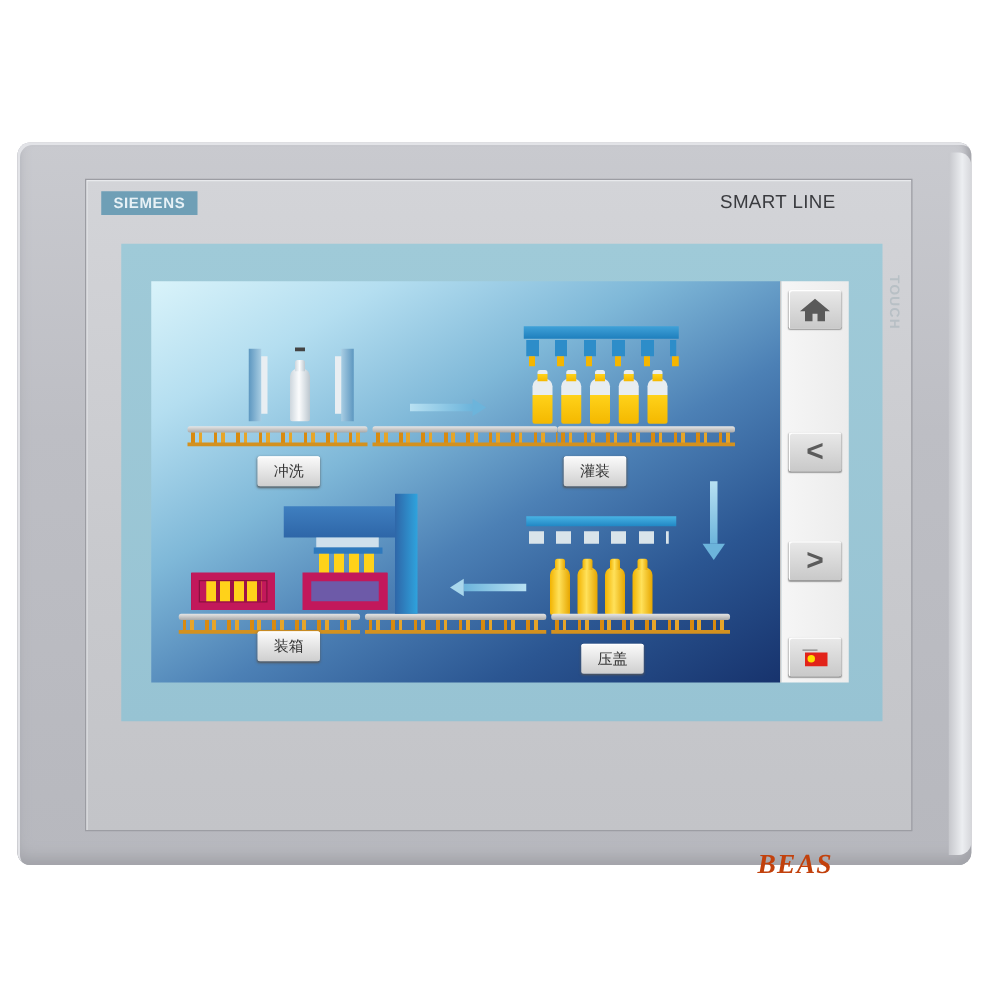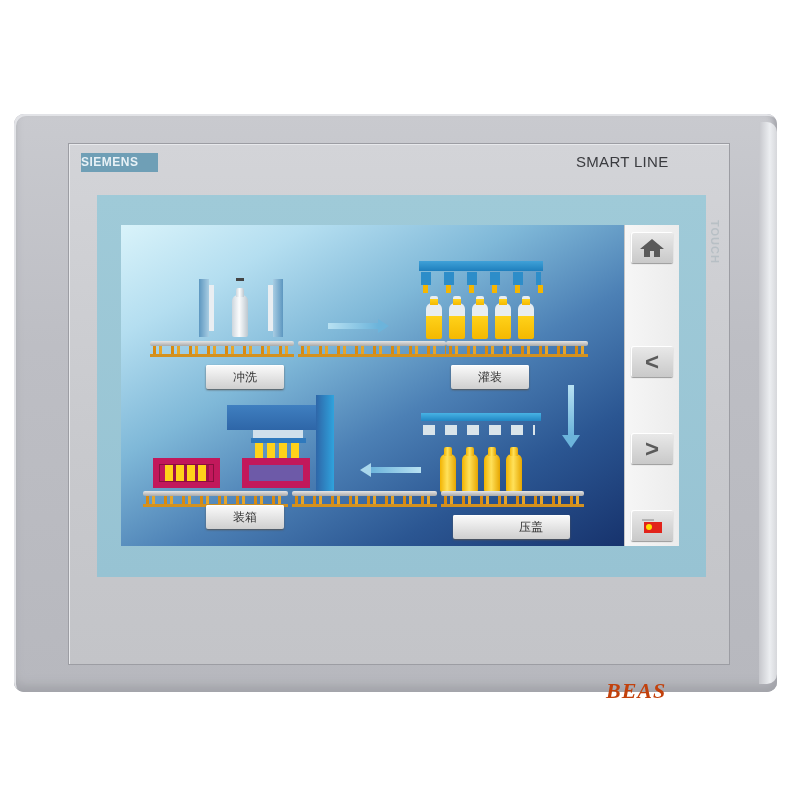--- a/index.html
+++ b/index.html
@@ -9,21 +9,21 @@
     background:linear-gradient(180deg,#c9cacf 0%,#bdbec4 40%,#b7b8be 100%);
     box-shadow: inset 2px 2px 0 #e2e3e7, inset -3px -3px 6px #a3a4aa, inset 0 -8px 10px #a9aab0; }
   .frame-right-edge { position:absolute; right:0; top:8px; width:18px; bottom:8px; border-radius:0 10px 10px 0;
     background:linear-gradient(90deg,#c6c7cc,#eceef1 60%,#d6d7db); }
 
   .bezel { position:absolute; left:68px; top:143px; width:660px; height:520px;
     background:linear-gradient(180deg,#d3d4d8 0%,#c8c9cd 60%,#c3c4c8 100%);
     border:1px solid #9c9da3; box-shadow: inset 1px 1px 0 #e8e9ec; }
 
   .siemens-badge { position:absolute; left:81px; top:153px; width:77px; height:19px; background:#6f9fb6;
-    color:#e7f1f6; font-weight:bold; font-size:12px; letter-spacing:0.5px; line-height:19px; text-align:left; }
+    color:#e7f1f6; font-weight:bold; font-size:12px; letter-spacing:0.5px; line-height:19px; text-align:center; }
   .smartline { position:absolute; left:576px; top:153px; font-size:15px; color:#3a3b3f; letter-spacing:0.3px; }
 
   .display { position:absolute; left:97px; top:195px; width:609px; height:382px;
     background:linear-gradient(180deg,#9fcad8 0%,#97c3d3 100%); }
   .touch-label { position:absolute; left:707px; top:220px; width:14px; color:#aeb9bf; font-size:11px;
     writing-mode:vertical-rl; letter-spacing:1px; font-weight:bold; opacity:0.7; }
 
   .screen { position:absolute; left:121px; top:225px; width:503px; height:321px; overflow:hidden;
     background:linear-gradient(150deg,#d9f3fa 0%,#b4def0 18%,#7fb8d8 38%,#4c80b5 58%,#2b5692 78%,#17336d 100%); }
 
@@ -32,21 +32,21 @@
   .side-btn { position:absolute; left:6px; width:42px; height:31px; border-radius:2px;
     background:linear-gradient(180deg,#e9e9e9,#c9c9c9); box-shadow: inset 1px 1px 0 #fff, 0 1px 1px #9a9a9a;
     display:flex; align-items:center; justify-content:center; color:#5b5b5b; font-size:24px; font-weight:bold; }
 
   .conveyor { position:absolute; height:16px; }
   .conveyor .rail { position:absolute; left:0; right:0; top:0; height:5px; background:linear-gradient(180deg,#e6e6e6,#a9a9a9); border-radius:2px; }
   .conveyor .teeth { position:absolute; left:0; right:0; top:5px; height:9px;
     background:repeating-linear-gradient(90deg, transparent 0 3px, #d88a10 3px 6px, transparent 6px 9px, #e6a52a 9px 12px, transparent 12px 18px); }
   .conveyor .base { position:absolute; left:0; right:0; bottom:0; height:3px; background:#d3911f; }
 
-  .label-btn { position:absolute; width:78px; height:24px; border-radius:2px;
+  .label-btn { position:absolute; width:50px; height:24px; border-radius:2px;
     background:linear-gradient(180deg,#fbfbfb,#cfcfcf); box-shadow: 0 1px 2px #555, inset 0 1px 0 #fff;
     font-family:"DejaVu Serif", serif; font-size:12px; color:#333; text-align:center; line-height:24px; }
 
   .bottle { position:absolute; width:16px; height:36px; border-radius:6px 6px 2px 2px;
     background:linear-gradient(90deg,#c9d3da,#f3f6f8 45%,#b6c2ca); }
   .bottle.yellow { background:linear-gradient(180deg,#e8edf0 0%,#e8edf0 35%,#ffd21a 36%,#f4b800 100%); }
   .bottle.full { background:linear-gradient(90deg,#f2b300,#ffe15a 45%,#e6a600); }
   .bottle::before { content:""; position:absolute; left:4px; top:-7px; width:8px; height:9px; background:inherit; border-radius:2px 2px 0 0; }
   .cap { position:absolute; width:8px; height:3px; background:#444; }
 
@@ -125,21 +125,21 @@
   <div class="conveyor" style="left:171px;top:266px;width:145px;">
       <div class="rail"></div>
       <div class="teeth"></div>
       <div class="base"></div>
     </div>
   <div class="conveyor" style="left:320px;top:266px;width:143px;">
       <div class="rail"></div>
       <div class="teeth"></div>
       <div class="base"></div>
     </div>
-  <div class="label-btn" style="left:332px;top:290px;padding-left:39px;">压盖</div>
+  <div class="label-btn" style="left:344px;top:290px;">压盖</div>
 
   <div class="arrow-h" style="left:250px;top:242px;width:50px;background:linear-gradient(270deg,#b8e1f2,#6cb4db);"></div>
   <div style="position:absolute;left:239px;top:238px;width:0;height:0;border-top:7px solid transparent;border-bottom:7px solid transparent;border-right:11px solid #a9d7ec;"></div>
 
   <div>
     <div style="position:absolute;left:106px;top:180px;width:95px;height:25px;background:linear-gradient(180deg,#3f7fc0,#2e66a8);"></div>
     <div style="position:absolute;left:195px;top:170px;width:18px;height:96px;background:linear-gradient(90deg,#2e66a8,#2fa3dd);"></div>
     <div style="position:absolute;left:132px;top:205px;width:50px;height:8px;background:#cfe0ec;"></div>
     <div style="position:absolute;left:130px;top:213px;width:55px;height:5px;background:#2e79bd;"></div>
     <div style="position:absolute;left:134px;top:218px;width:46px;height:20px;background:repeating-linear-gradient(90deg,#ffd21a 0 8px,transparent 8px 12px);"></div>

